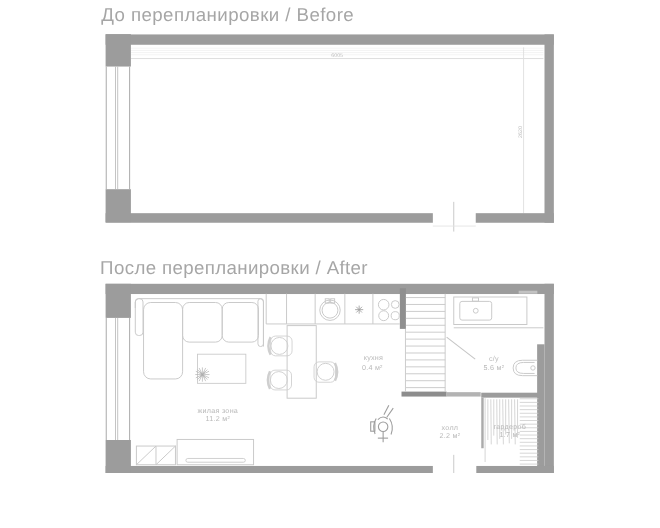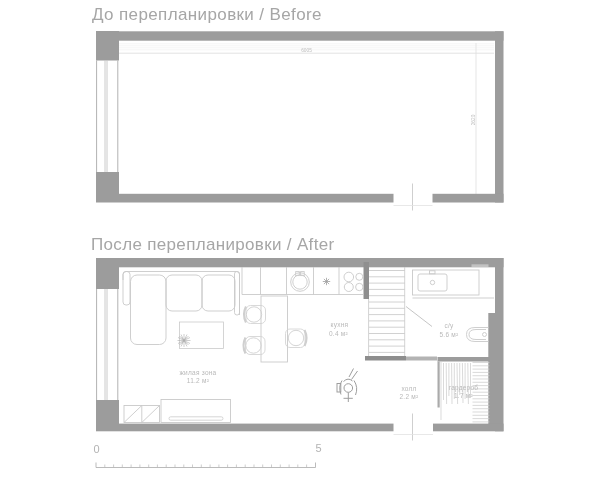--- a/index.html
+++ b/index.html
@@ -1,16 +1,16 @@
 <!DOCTYPE html>
 <html><head>
 <meta charset="utf-8">
 <style>
   html,body{margin:0;padding:0;background:#ffffff;}
-  #page{width:600px;height:480px;position:relative;background:#fff;overflow:hidden;filter:grayscale(1);}
+  #page{width:600px;height:430px;position:relative;background:#fff;overflow:hidden;filter:grayscale(1);}
   svg{display:block;}
   text{font-family:"Liberation Sans", sans-serif;}
 </style>
 </head>
 <body>
 <div id="page">
 <svg width="600" height="480" viewBox="0 0 600 480">
 
   <text x="92" y="19.5" font-size="17" fill="#a6a6a6" letter-spacing="0.38">До перепланировки / Before</text>
   <text x="91" y="249.5" font-size="17" fill="#a6a6a6" letter-spacing="0.33">После перепланировки / After</text>

